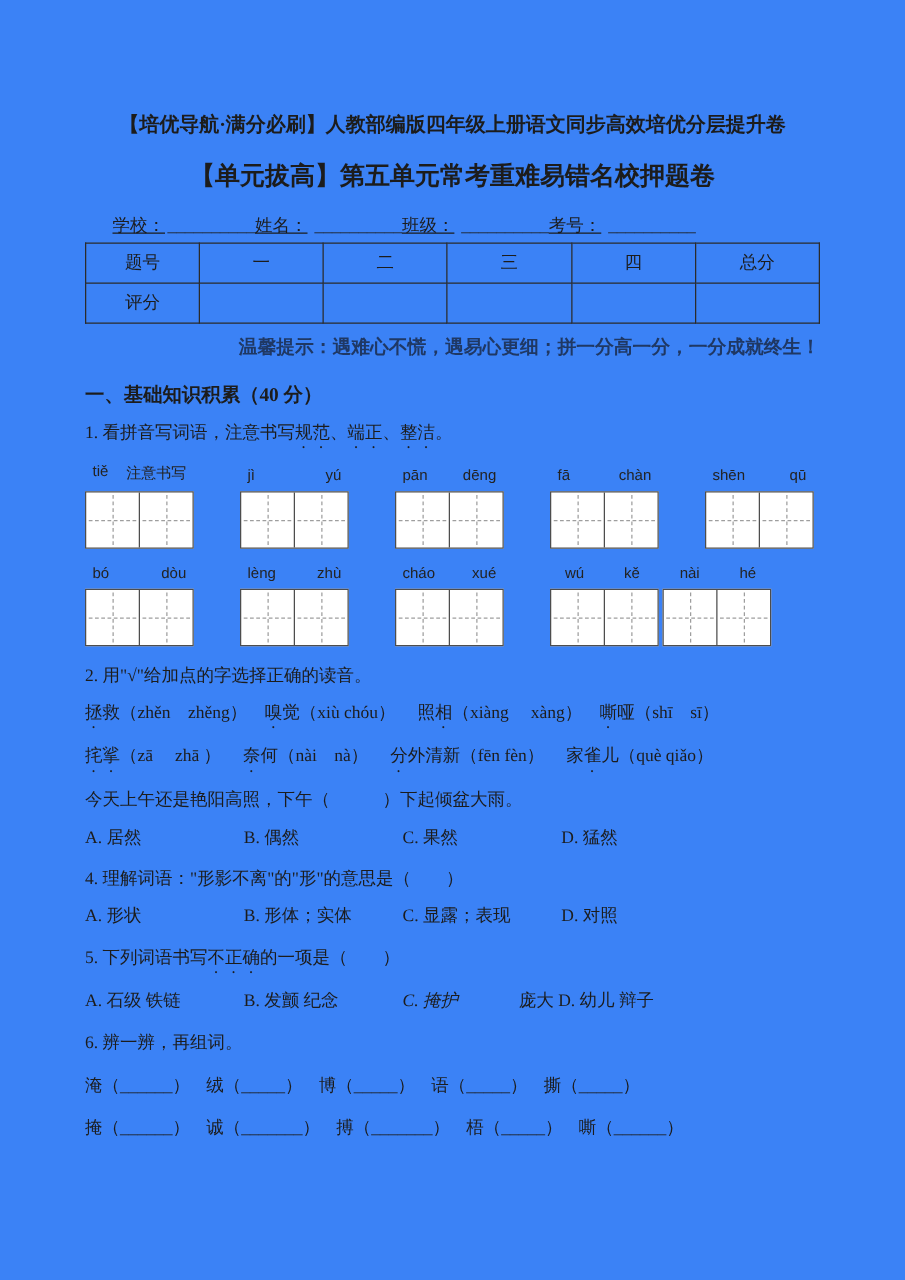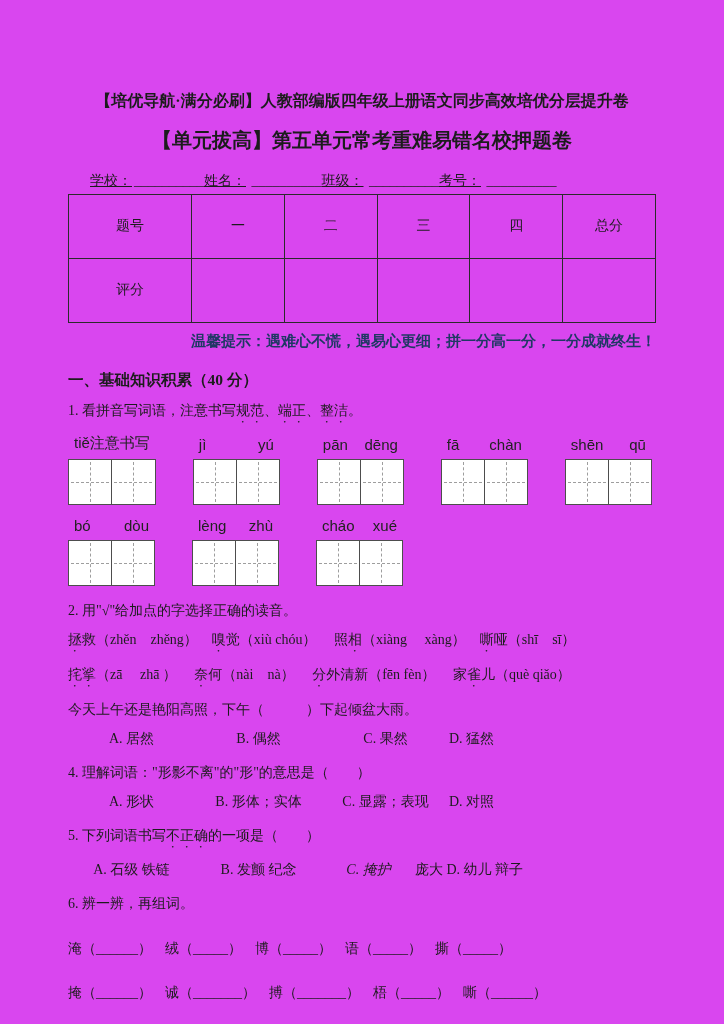--- a/index.html
+++ b/index.html
@@ -1,69 +1,69 @@
 <!DOCTYPE html>
 <html><head>
 <meta charset="utf-8">
 <style>
   html,body{margin:0;padding:0;background:#e8e8e8;}
   .page{
-    width:724px;height:1024px;margin:0 auto;background:#d946ef;
+    width:724px;height:1024px;margin:0 auto;background:#3b82f6;
     box-sizing:border-box;padding:90px 68px 0 68px;position:relative;
     font-family:"Liberation Serif","DejaVu Serif",serif;
     color:#1c1c1c;font-size:14px;overflow:hidden;
   }
   .t-center{text-align:center;}
   .series-title{font-size:16px;font-weight:bold;line-height:1.35;margin-bottom:15px;}
   .paper-title{font-size:20px;font-weight:bold;margin-bottom:18px;}
   .exam-info{font-size:14px;font-weight:bold;margin-bottom:10px;}
   .student-line{margin:0 0 4px 22px;font-size:14px;white-space:nowrap;}
   .student-line .fld{margin-right:2px;text-decoration:underline;}
   .student-line .blank{letter-spacing:0;}
   table.score{width:100%;border-collapse:collapse;table-layout:fixed;}
-  table.score td{border:1px solid #2b2b2b;height:31px;text-align:center;font-size:14px;padding:16px;}
+  table.score td{border:1px solid #2b2b2b;height:31px;text-align:center;font-size:14px;padding:0;}
   table.score td.c0{width:90px;}
   .tip{font-size:15px;font-weight:bold;margin:9px 0 0 27px;}
   .sec-heading{font-size:15.5px;font-weight:bold;margin-top:19px;}
   .qline{margin-top:11px;line-height:1.35;}
   .qline.sp{margin-top:16px;}
   .em-dot{
     -webkit-text-emphasis:filled dot #1c1c1c;
     -webkit-text-emphasis-position:under left;
     text-emphasis:filled dot #1c1c1c;
     text-emphasis-position:under left;
   }
   
   .band{display:flex;gap:37px;margin-top:8px;align-items:flex-end;}
   .band .unit{flex:none;}
   .py-row{
     display:flex;justify-content:space-between;padding:0 6px;
     font-family:"Liberation Sans","DejaVu Sans",sans-serif;
-    font-size:15px;color:#222;margin-bottom:6px;white-space:nowrap;
+    font-size:12px;color:#222;margin-bottom:6px;white-space:nowrap;
   }
   .py-row.wide{padding:0 12px;}
   .tzg-group{display:flex;border:1.5px solid #4d4d4d;background:#fff;}
   .tzg-pair{display:flex;gap:3px;}
   .tzg-box{width:42px;height:44px;position:relative;}
   .tzg-box + .tzg-box{border-left:1.5px solid #4d4d4d;}
   .tzg-box::before{
     content:"";position:absolute;left:2px;right:2px;top:50%;
     border-top:1px dashed #9e9e9e;
   }
   .tzg-box::after{
     content:"";position:absolute;top:2px;bottom:2px;left:50%;
     border-left:1px dashed #9e9e9e;
   }
   
   .opts{margin-top:10px;white-space:nowrap;}
-  .opts span{display:inline-block;text-align:center;}
+  .opts span{display:inline-block;}
   .opts span:nth-child(-n+3){width:127px;}
   .opts.q5 span:nth-child(3){width:93px;font-style:italic;}
   
-  .pairs{margin-top:26px;white-space:nowrap;}
+  .pairs{margin-top:15px;white-space:nowrap;}
   .pairs span{display:inline-block;margin-right:13px;}
 </style>
 </head>
 <body>
 
 <div class="page">
 
   <div class="series-title t-center">【培优导航·满分必刷】人教部编版四年级上册语文同步高效培优分层提升卷</div>
 
   <div class="paper-title t-center">【单元拔高】第五单元常考重难易错名校押题卷</div>
@@ -177,20 +177,38 @@
     <div class="unit">
       <div class="py-row">
           <span class="py">cháo</span>
           <span class="py">xué</span>
         </div>
       <div class="tzg-group">
           <div class="tzg-box"></div>
           <div class="tzg-box"></div>
         </div>
     </div>
+    <div class="unit">
+      <div class="py-row wide">
+          <span class="py">wú</span>
+          <span class="py">kě</span>
+          <span class="py">nài</span>
+          <span class="py">hé</span>
+        </div>
+      <div class="tzg-pair">
+        <div class="tzg-group">
+            <div class="tzg-box"></div>
+            <div class="tzg-box"></div>
+          </div>
+        <div class="tzg-group">
+            <div class="tzg-box"></div>
+            <div class="tzg-box"></div>
+          </div>
+      </div>
+    </div>
   </div>
 
   <div class="qline sp">2. 用"√"给加点的字选择正确的读音。</div>
   <div class="qline"><span class="em-dot">拯</span><span>救（zhěn　zhěng）　</span><span class="em-dot">嗅</span><span>觉（xiù chóu）　 照</span><span class="em-dot">相</span><span>（xiàng　 xàng）　</span><span class="em-dot">嘶</span><span>哑（shī　sī）</span></div>
   <div class="qline"><span class="em-dot">挓挲</span><span>（zā　 zhā ）　  </span><span class="em-dot">奈</span><span>何（nài　nà）　 </span><span class="em-dot">分</span><span>外清新（fēn fèn）　  家</span><span class="em-dot">雀</span><span>儿（què qiǎo）</span></div>
 
   <div class="qline">今天上午还是艳阳高照，下午（　　　）下起倾盆大雨。</div>
   <div class="opts"><span class="opt">A. 居然</span><span class="opt">B. 偶然</span><span class="opt">C. 果然</span><span class="opt">D. 猛然</span></div>
 
   <div class="qline sp">4. 理解词语："形影不离"的"形"的意思是（　　）</div>

